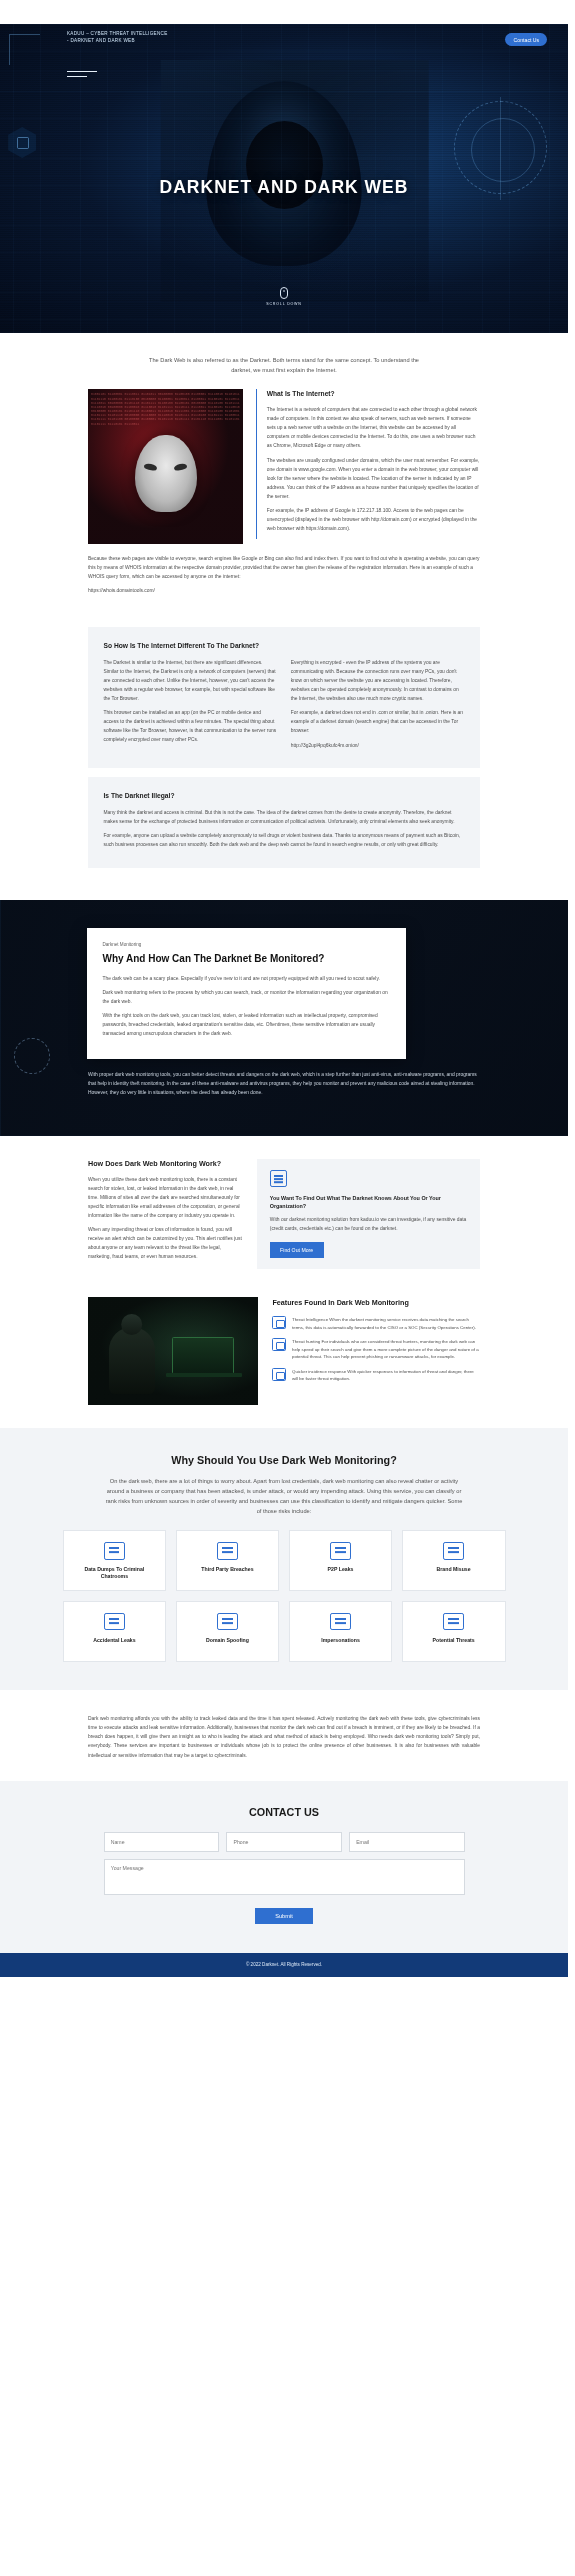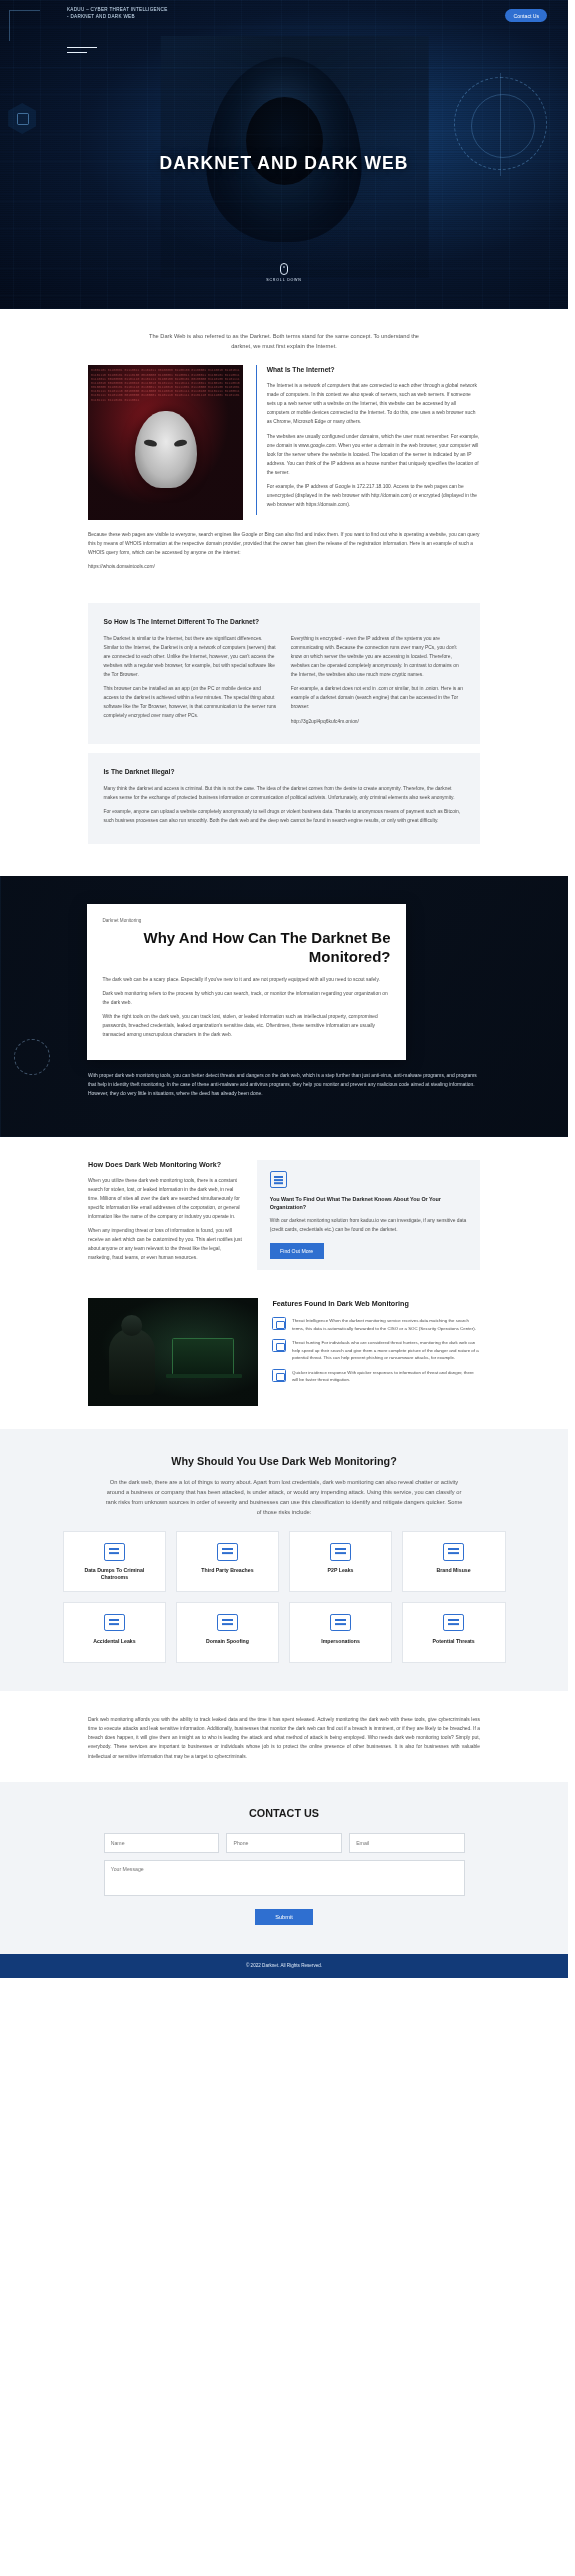--- a/index.html
+++ b/index.html
@@ -3,21 +3,21 @@
 <meta charset="utf-8">
 <style>
   * { box-sizing: border-box; margin: 0; padding: 0; }
   html, body { width: 576px; background: #ffffff; }
   body {
     font-family: "Liberation Sans", sans-serif;
     color: #333333;
     font-size: 6.7px;
     line-height: 1.6;
   }
-  .page { width: 568px; position: relative; overflow: hidden; }
+  .page { width: 568px; position: relative; overflow: hidden; margin-top: 24px; }
 
   
   .hero {
     position: relative;
     height: 309px;
     background:
       radial-gradient(ellipse at 62% 45%, rgba(30,90,160,0.55) 0%, rgba(8,22,46,0.9) 55%, rgba(4,12,28,1) 100%),
       linear-gradient(160deg, #071428 0%, #0b2244 40%, #061325 100%);
     overflow: hidden;
   }
@@ -236,21 +236,21 @@
     opacity: .5;
   }
   .dark-card {
     position: relative;
     width: 319px; margin: 0 0 0 87px;
     background: #ffffff;
     padding: 13.4px 15.5px 15.5px;
     box-shadow: 0 3.1px 15.5px rgba(0,0,0,.35);
   }
   .dark-card .kicker { font-size: 4.6px; color: #666; margin-bottom: 4.1px; }
-  .dark-card h2 { font-size: 15px; color: #111; line-height: 1.25; margin-bottom: 8.2px; font-weight: bold; text-align: right; }
+  .dark-card h2 { font-size: 10px; color: #111; line-height: 1.25; margin-bottom: 8.2px; font-weight: bold; }
   .dots-deco {
     position: absolute; left: 14.4px; bottom: 62px;
     width: 36px; height: 36px;
     border: 0.5px dashed rgba(150,190,230,.4);
     border-radius: 50%;
   }
 
   
   .how-row { display: flex; gap: 14.4px; align-items: flex-start; justify-content: flex-end; }
   .how-left { width: 155px; }

